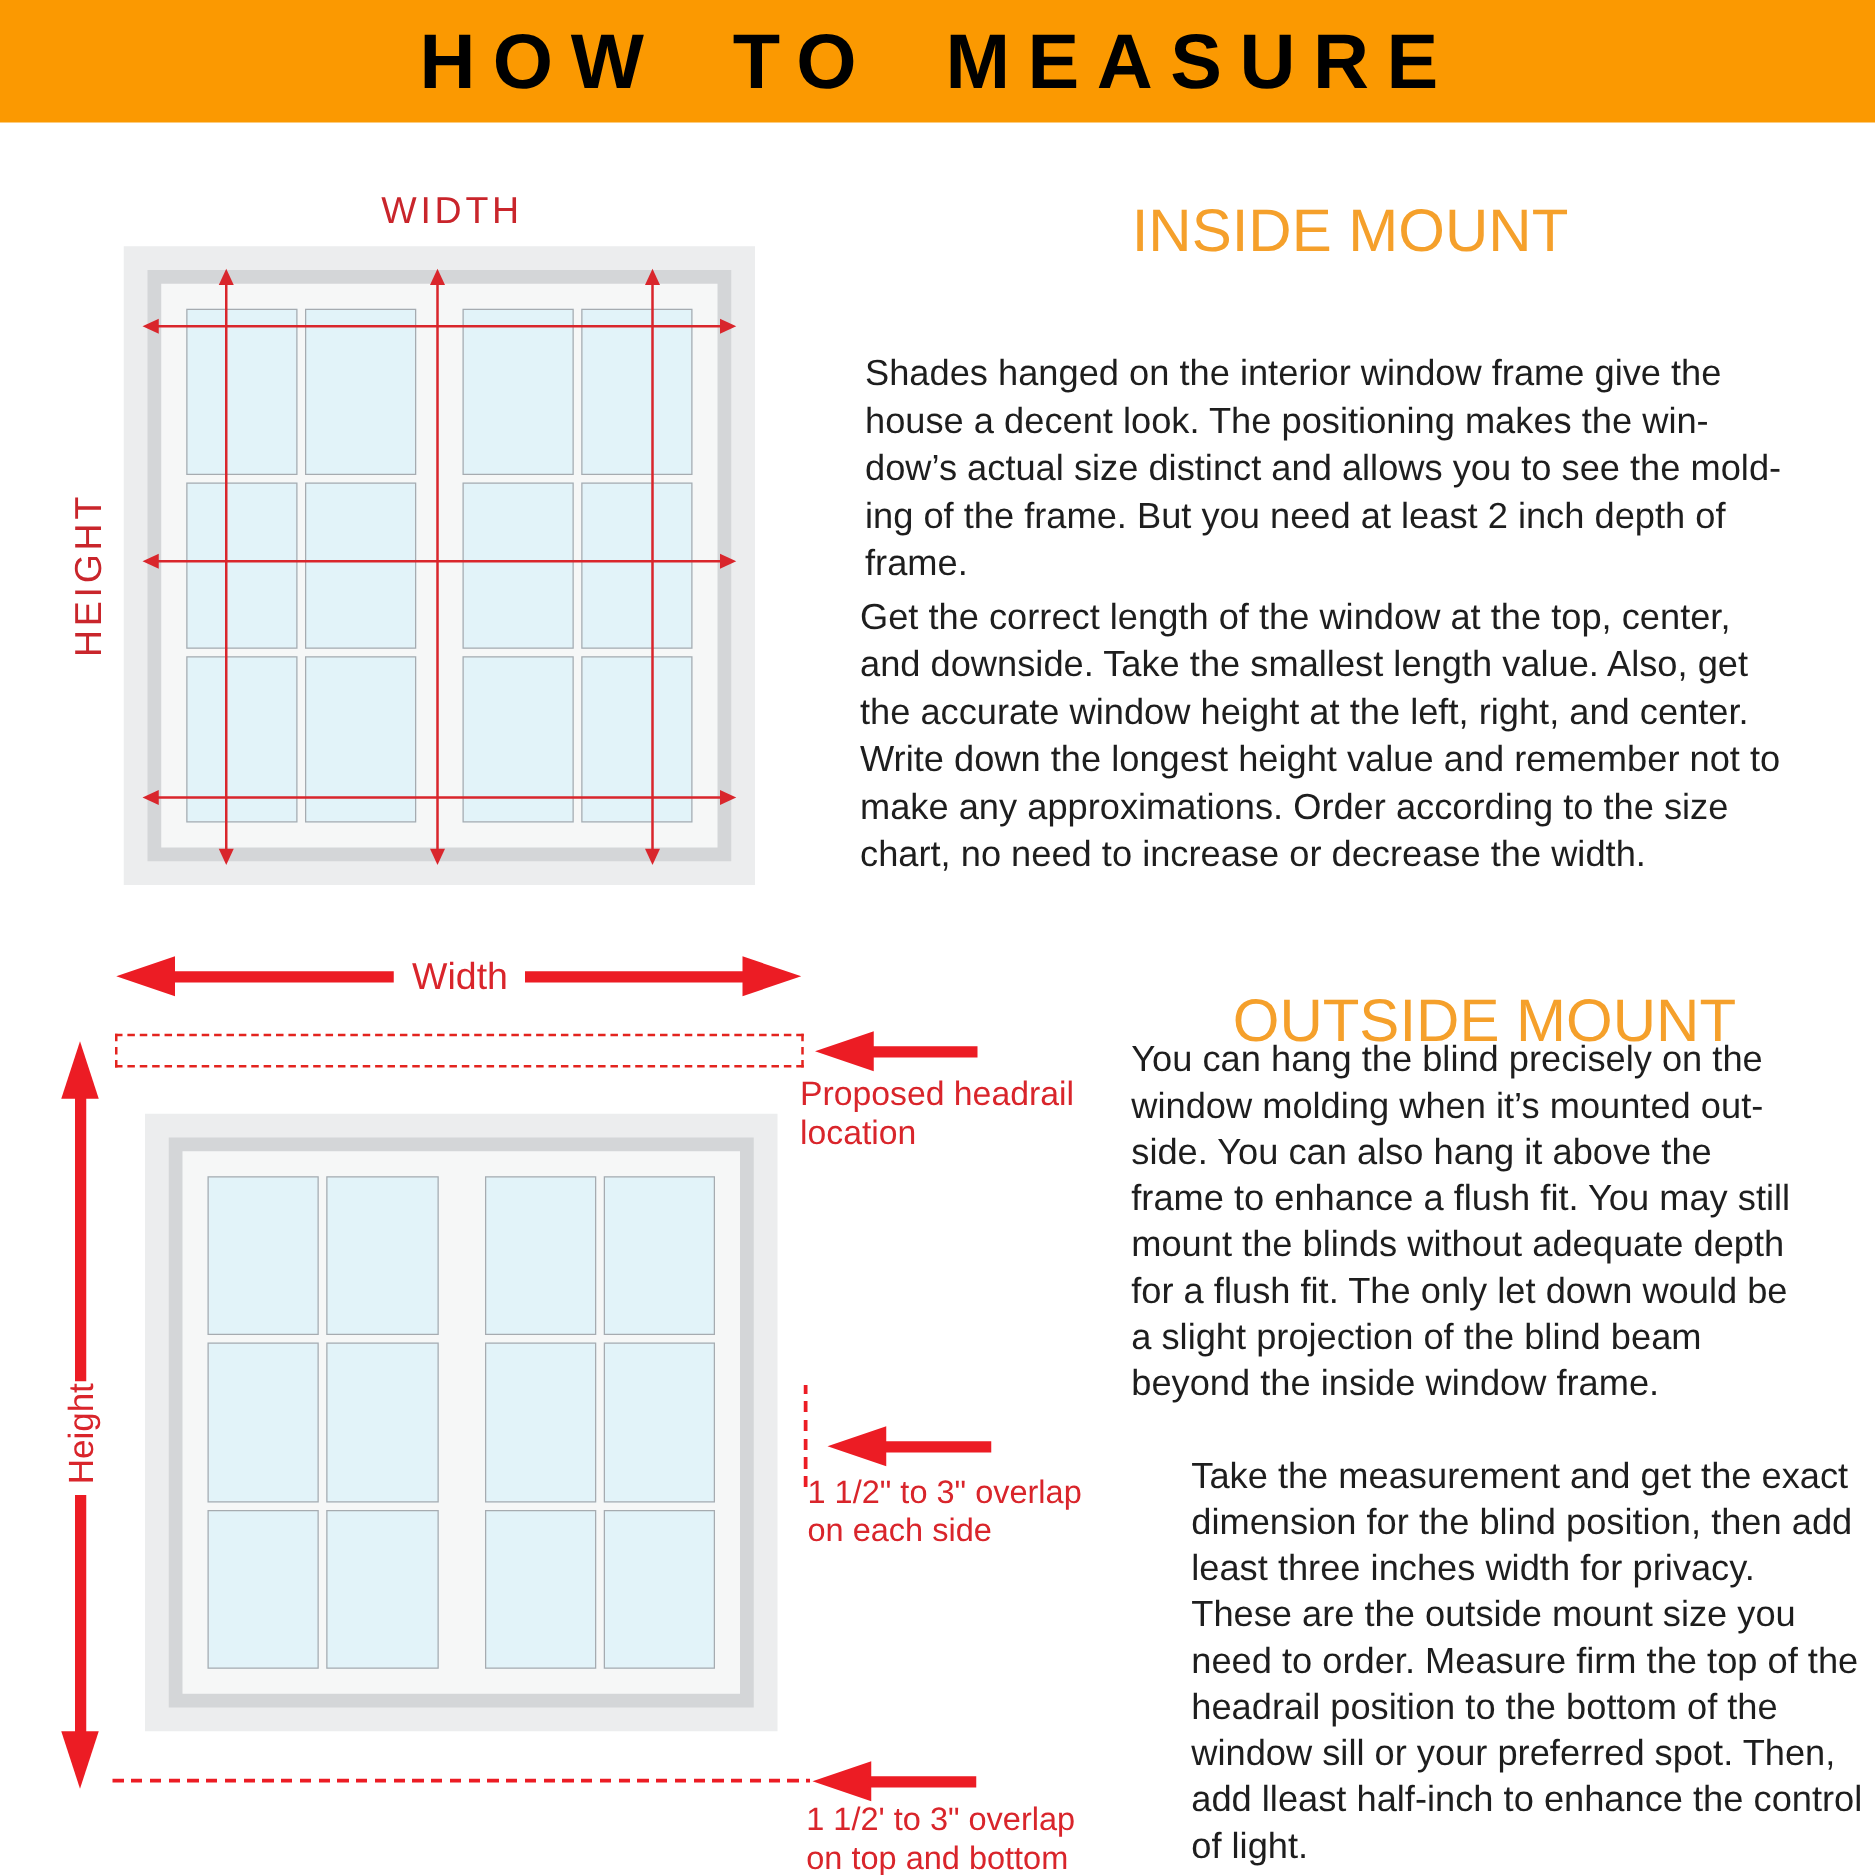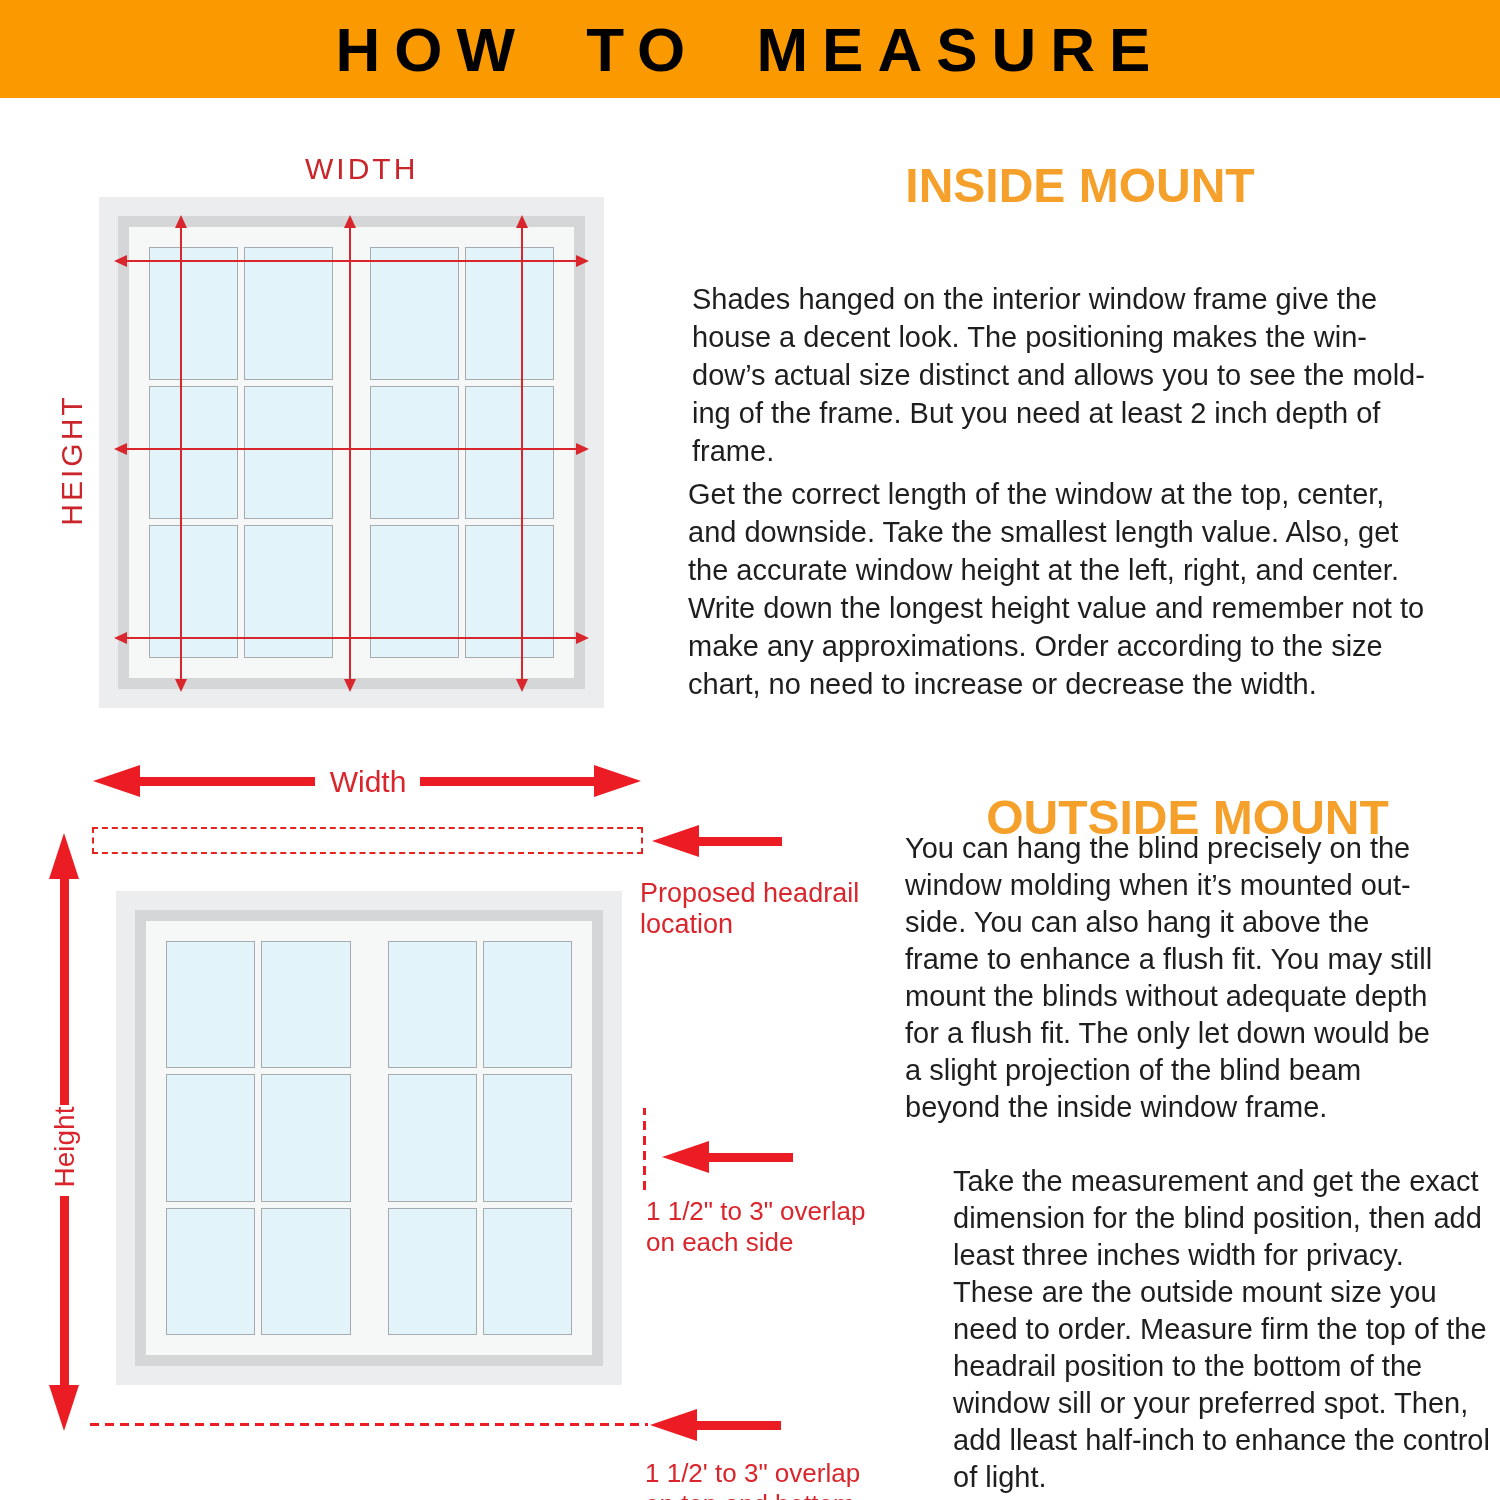--- a/index.html
+++ b/index.html
@@ -68,25 +68,25 @@
 
   
   .dash-rect{border:2px dashed #E3241F;}
   .dash-h{height:3px;background:repeating-linear-gradient(90deg,var(--thick-red) 0 9px,transparent 9px 15px);}
   .dash-v{width:3px;background:repeating-linear-gradient(0deg,var(--thick-red) 0 9px,transparent 9px 15px);}
 
   
   .cap-label{color:var(--crimson);font-size:30px;letter-spacing:3px;text-align:center;}
   .rot-wrap{display:flex;align-items:center;justify-content:center;}
   .rot{transform:rotate(-90deg);white-space:nowrap;}
-  .red-label{color:var(--label-red);font-size:27px;line-height:31px;white-space:pre-line;margin-top:18px;}
+  .red-label{color:var(--label-red);font-size:27px;line-height:31px;white-space:pre-line;}
   .red-mid{color:var(--label-red);font-size:30px;text-align:center;}
 
   
-  .section-heading{color:var(--heading-orange);font-size:48px;font-weight:700;text-align:center;white-space:nowrap;}
+  .section-heading{color:var(--heading-orange);font-size:48px;font-weight:400;text-align:center;white-space:nowrap;}
   .body-para{color:var(--text-dark);font-size:29px;line-height:38px;white-space:pre-line;}
   .body-para.tight{line-height:37px;}
 </style>
 </head>
 <body>
 
 <div class="abs banner">
   <div class="banner-title">HOW TO MEASURE</div>
 </div>
 

